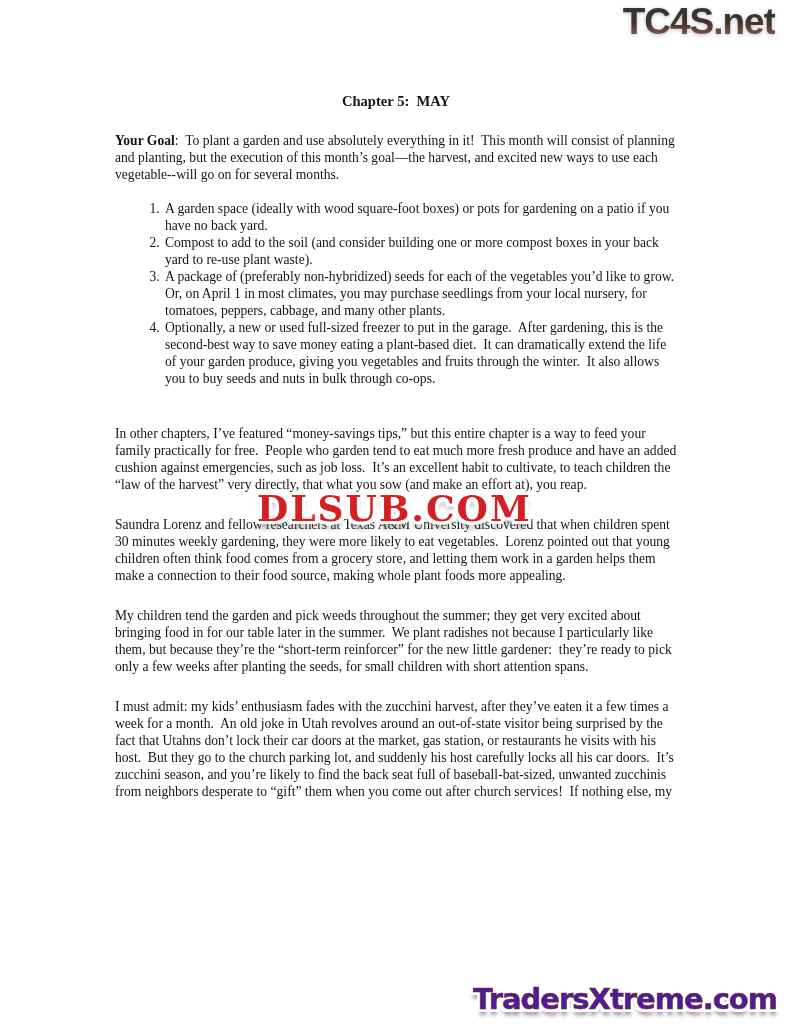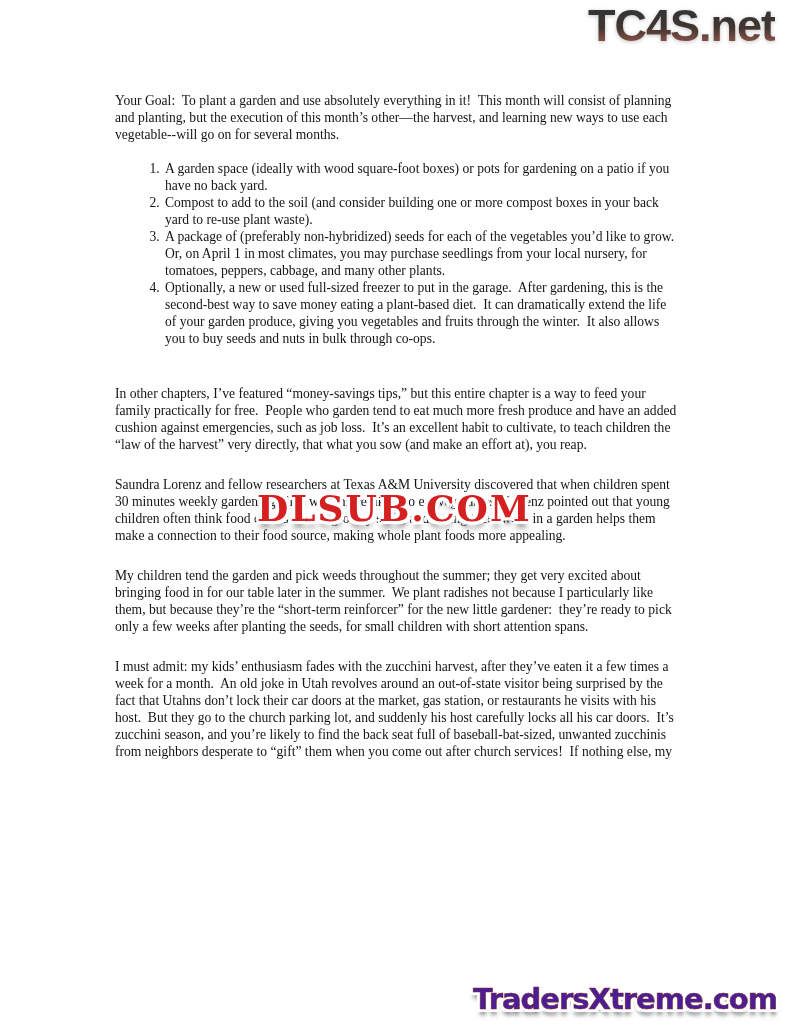--- a/index.html
+++ b/index.html
@@ -19,34 +19,34 @@
     left:115px;top:92px;width:562px;
     font-size:13.6px;line-height:17px;
   }
   .content p,.content h1,.content h2,.content li{white-space:pre-wrap;}
   h1.chapter-title{
     font-size:14.6px;line-height:18px;font-weight:bold;
     text-align:center;margin:0 0 22px 0;
   }
   p.goal-para{margin:0 0 17px 0;}
   h2.need-heading{font-size:13.6px;line-height:17px;margin:0 0 21px 0;font-weight:normal;}
-  .bold-lead{font-weight:normal;}
+  .bold-lead{font-weight:bold;}
   ol.supplies{
     margin:0 0 38px 0;
     padding:0 0 0 48px;
     list-style:decimal outside;
   }
   ol.supplies li{margin:0;padding:0 0 0 2px;}
   p.body-para{margin:0 0 23px 0;}
 
   
   .tc4s{
     position:absolute;top:3px;right:16px;
     font-family:"Liberation Sans", sans-serif;
-    font-weight:bold;font-size:45px;line-height:1;
+    font-weight:bold;font-size:37px;line-height:1;
     letter-spacing:-1px;
     color:#3c3c3c;
     filter:drop-shadow(0 1px 2px rgba(120,120,120,0.45));
   }
   @supports ((-webkit-background-clip:text) or (background-clip:text)){
     .tc4s{
       background:linear-gradient(180deg,#353535 20%,#41352f 55%,#8a544a 88%,#6e443c 100%);
       -webkit-background-clip:text;background-clip:text;
       color:transparent;
     }
@@ -81,22 +81,23 @@
 </style>
 </head>
 <body>
 
 <div class="page">
 
   <div class="tc4s">TC4S.net</div>
 
   <div class="content">
 
+    <h1 class="chapter-title">Chapter 5:  MAY</h1>
 
-    <p class="goal-para"><span class="bold-lead">Your Goal</span><span>:  To plant a garden and use absolutely everything in it!  This month will consist of planning and planting, but the execution of this month’s other—the harvest, and learning new ways to use each vegetable--will go on for several months.</span></p>
+    <p class="goal-para"><span class="bold-lead">Your Goal</span><span>:  To plant a garden and use absolutely everything in it!  This month will consist of planning and planting, but the execution of this month’s goal—the harvest, and excited new ways to use each vegetable--will go on for several months.</span></p>
 
 
     <ol class="supplies">
       <li>A garden space (ideally with wood square-foot boxes) or pots for gardening on a patio if you have no back yard.</li>
       <li>Compost to add to the soil (and consider building one or more compost boxes in your back yard to re-use plant waste).</li>
       <li>A package of (preferably non-hybridized) seeds for each of the vegetables you’d like to grow.  Or, on April 1 in most climates, you may purchase seedlings from your local nursery, for tomatoes, peppers, cabbage, and many other plants.</li>
       <li>Optionally, a new or used full-sized freezer to put in the garage.  After gardening, this is the second-best way to save money eating a plant-based diet.  It can dramatically extend the life of your garden produce, giving you vegetables and fruits through the winter.  It also allows you to buy seeds and nuts in bulk through co-ops.</li>
     </ol>
 
     <p class="body-para">In other chapters, I’ve featured “money-savings tips,” but this entire chapter is a way to feed your family practically for free.  People who garden tend to eat much more fresh produce and have an added cushion against emergencies, such as job loss.  It’s an excellent habit to cultivate, to teach children the “law of the harvest” very directly, that what you sow (and make an effort at), you reap.</p>

